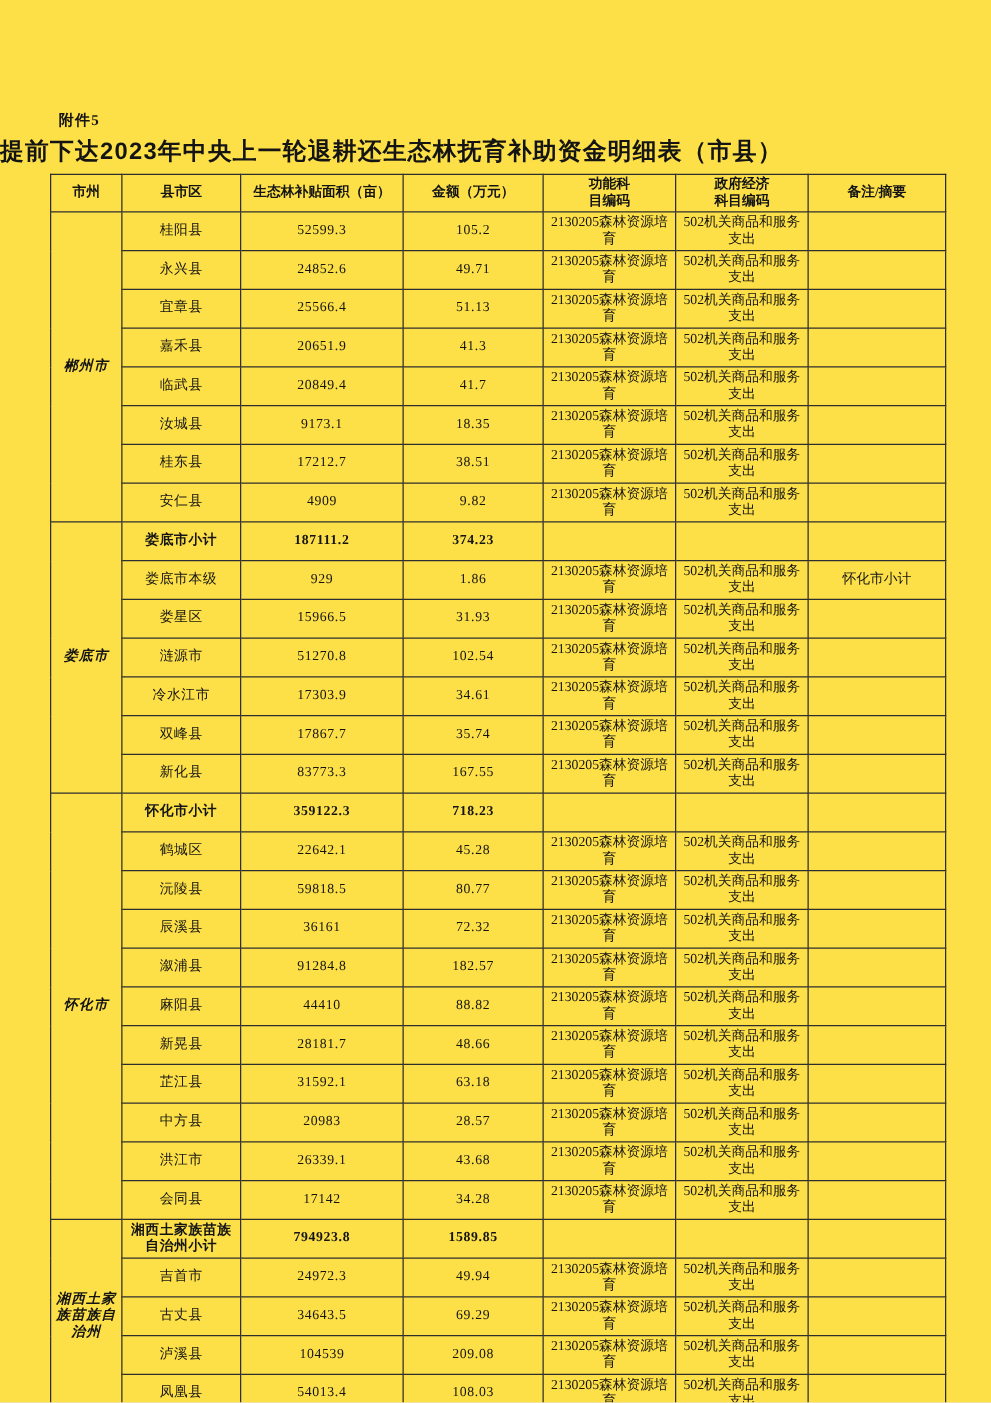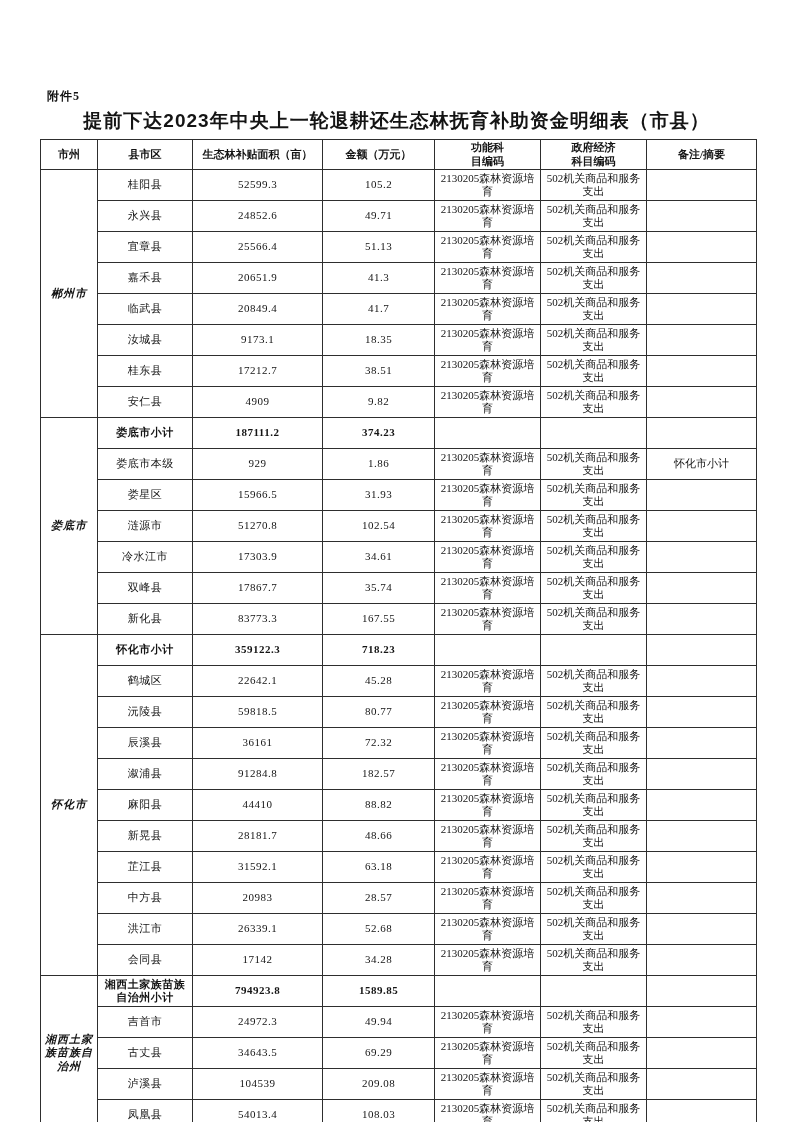--- a/index.html
+++ b/index.html
@@ -1,33 +1,32 @@
 <!DOCTYPE html>
 <html><head>
 <meta charset="utf-8">
 <style>
   html,body{margin:0;padding:0;background:#e8e8e6;}
   .page{
     position:relative;
     width:793px;height:1122px;
     margin:0 auto;
-    background:#ffffff;
+    background:#fde047;
     overflow:hidden;
     font-family:"Liberation Serif","DejaVu Serif",serif;
     color:#141414;
     box-sizing:border-box;
     padding-left:41px;
   }
   .attachment{
     position:absolute;left:47px;top:88px;
     font-size:12px;font-weight:bold;letter-spacing:1px;
   }
   .doc-title{
     position:absolute;left:0;right:0;top:108px;
-    text-align:center;
     font-family:"Liberation Sans","DejaVu Sans",sans-serif;
     font-weight:bold;font-size:19px;letter-spacing:1px;
   }
   table.main{
     position:absolute;left:40px;top:139px;
     width:716px;
     border-collapse:collapse;table-layout:fixed;
     border:1.5px solid #222;
   }
   table.main th, table.main td{
@@ -277,21 +276,21 @@
           <td class="county">中方县</td>
           <td class="num">20983</td>
           <td class="num">28.57</td>
           <td class="code">2130205森林资源培育</td>
           <td class="code">502机关商品和服务支出</td>
           <td class="note"></td>
         </tr>
         <tr>
           <td class="county">洪江市</td>
           <td class="num">26339.1</td>
-          <td class="num">52.68</td>
+          <td class="num">43.68</td>
           <td class="code">2130205森林资源培育</td>
           <td class="code">502机关商品和服务支出</td>
           <td class="note"></td>
         </tr>
         <tr>
           <td class="county">会同县</td>
           <td class="num">17142</td>
           <td class="num">34.28</td>
           <td class="code">2130205森林资源培育</td>
           <td class="code">502机关商品和服务支出</td>

